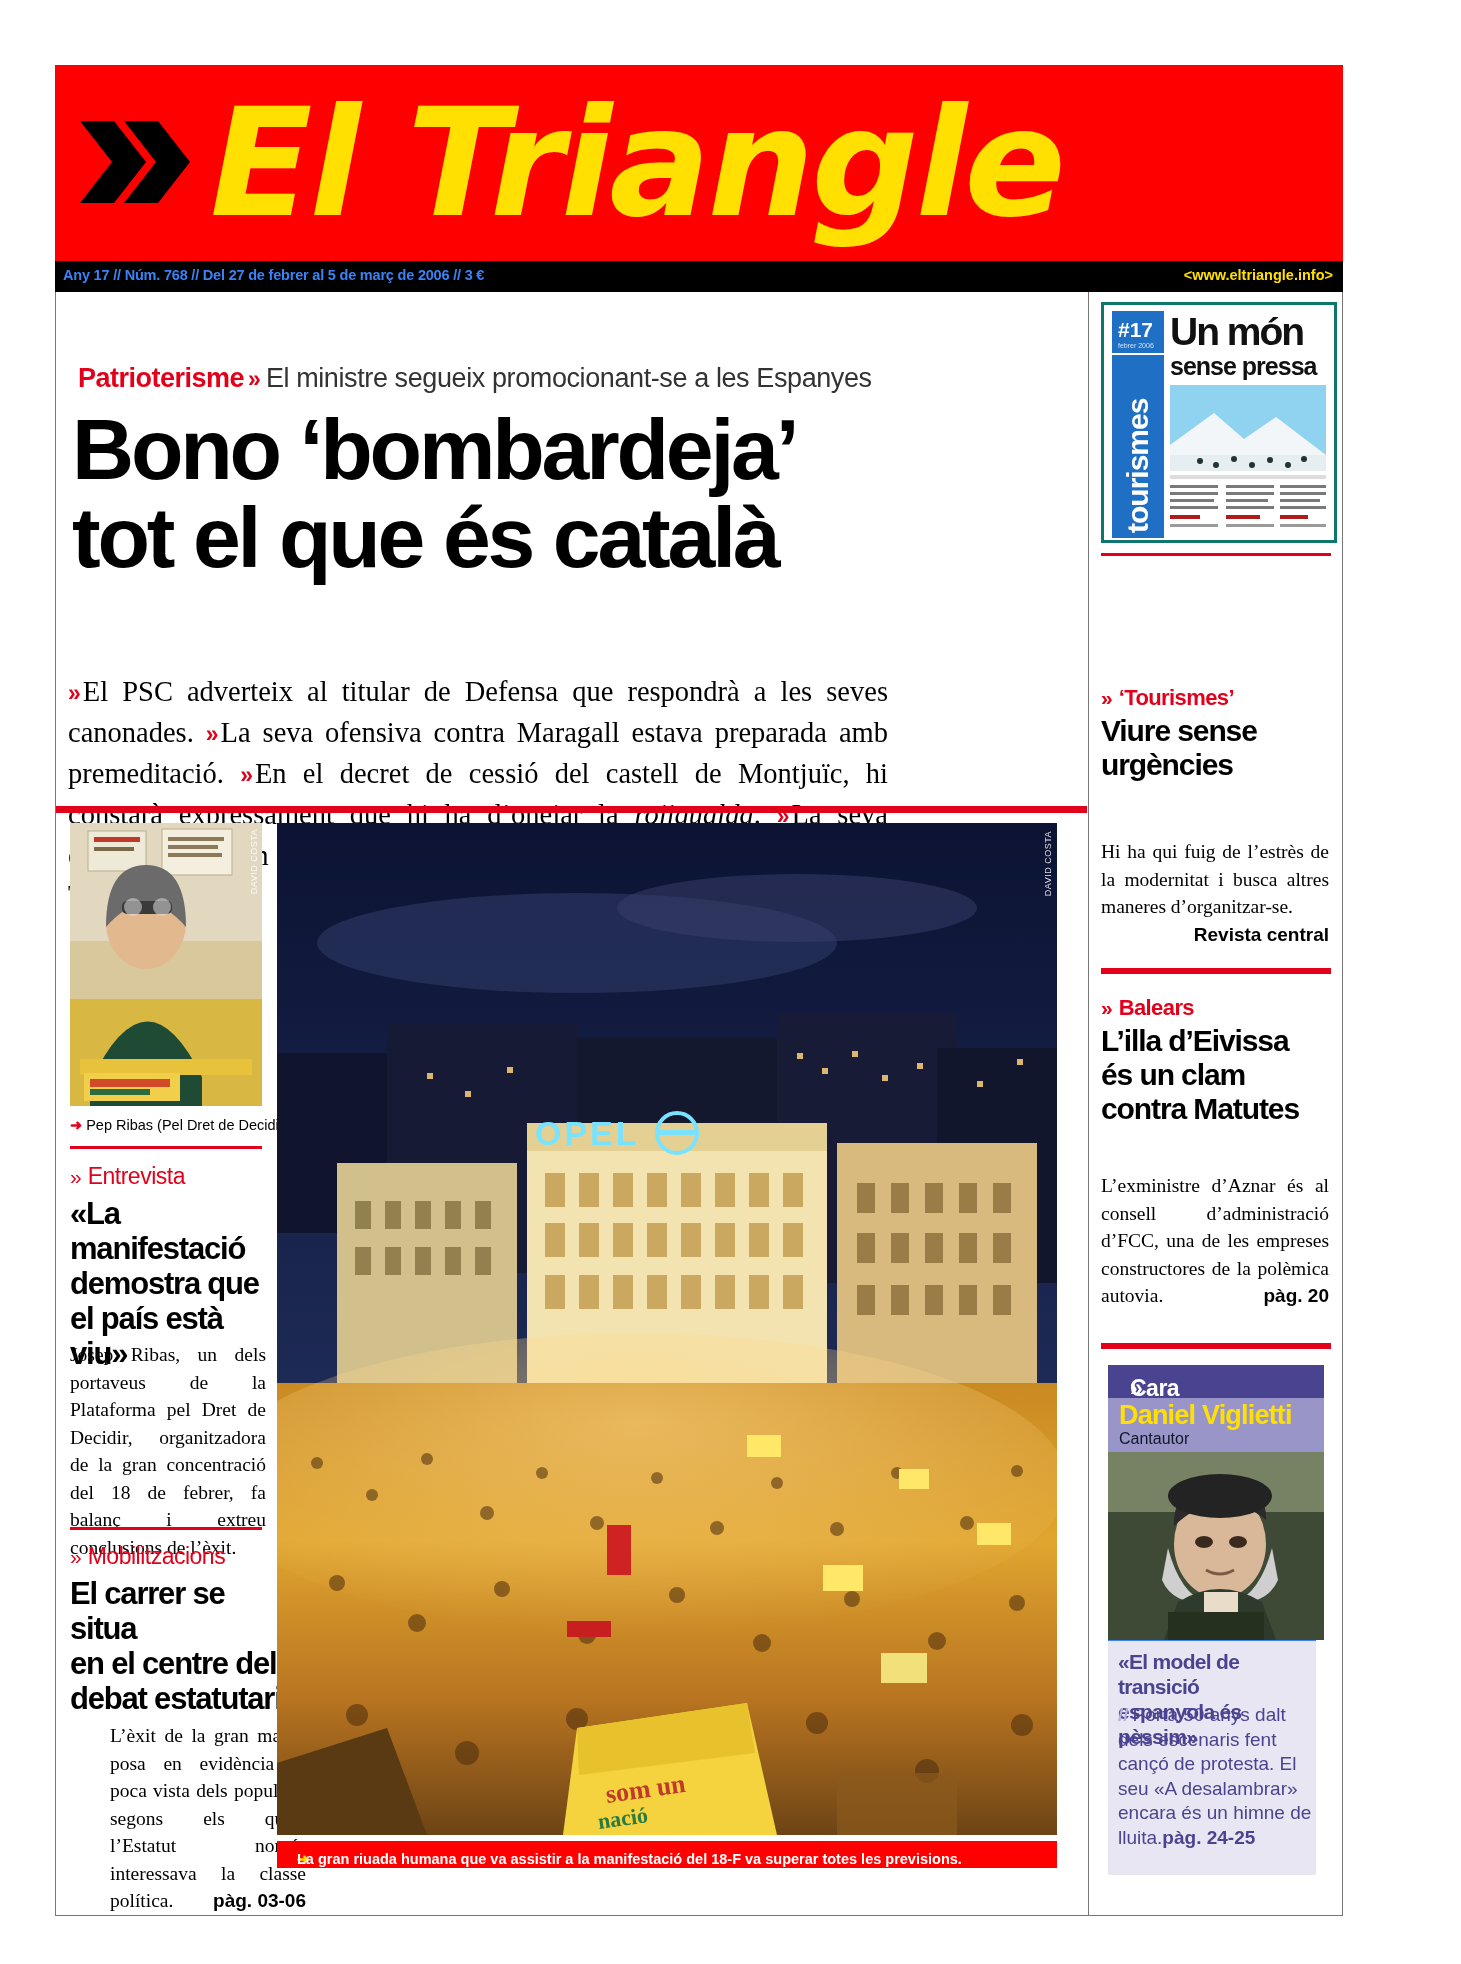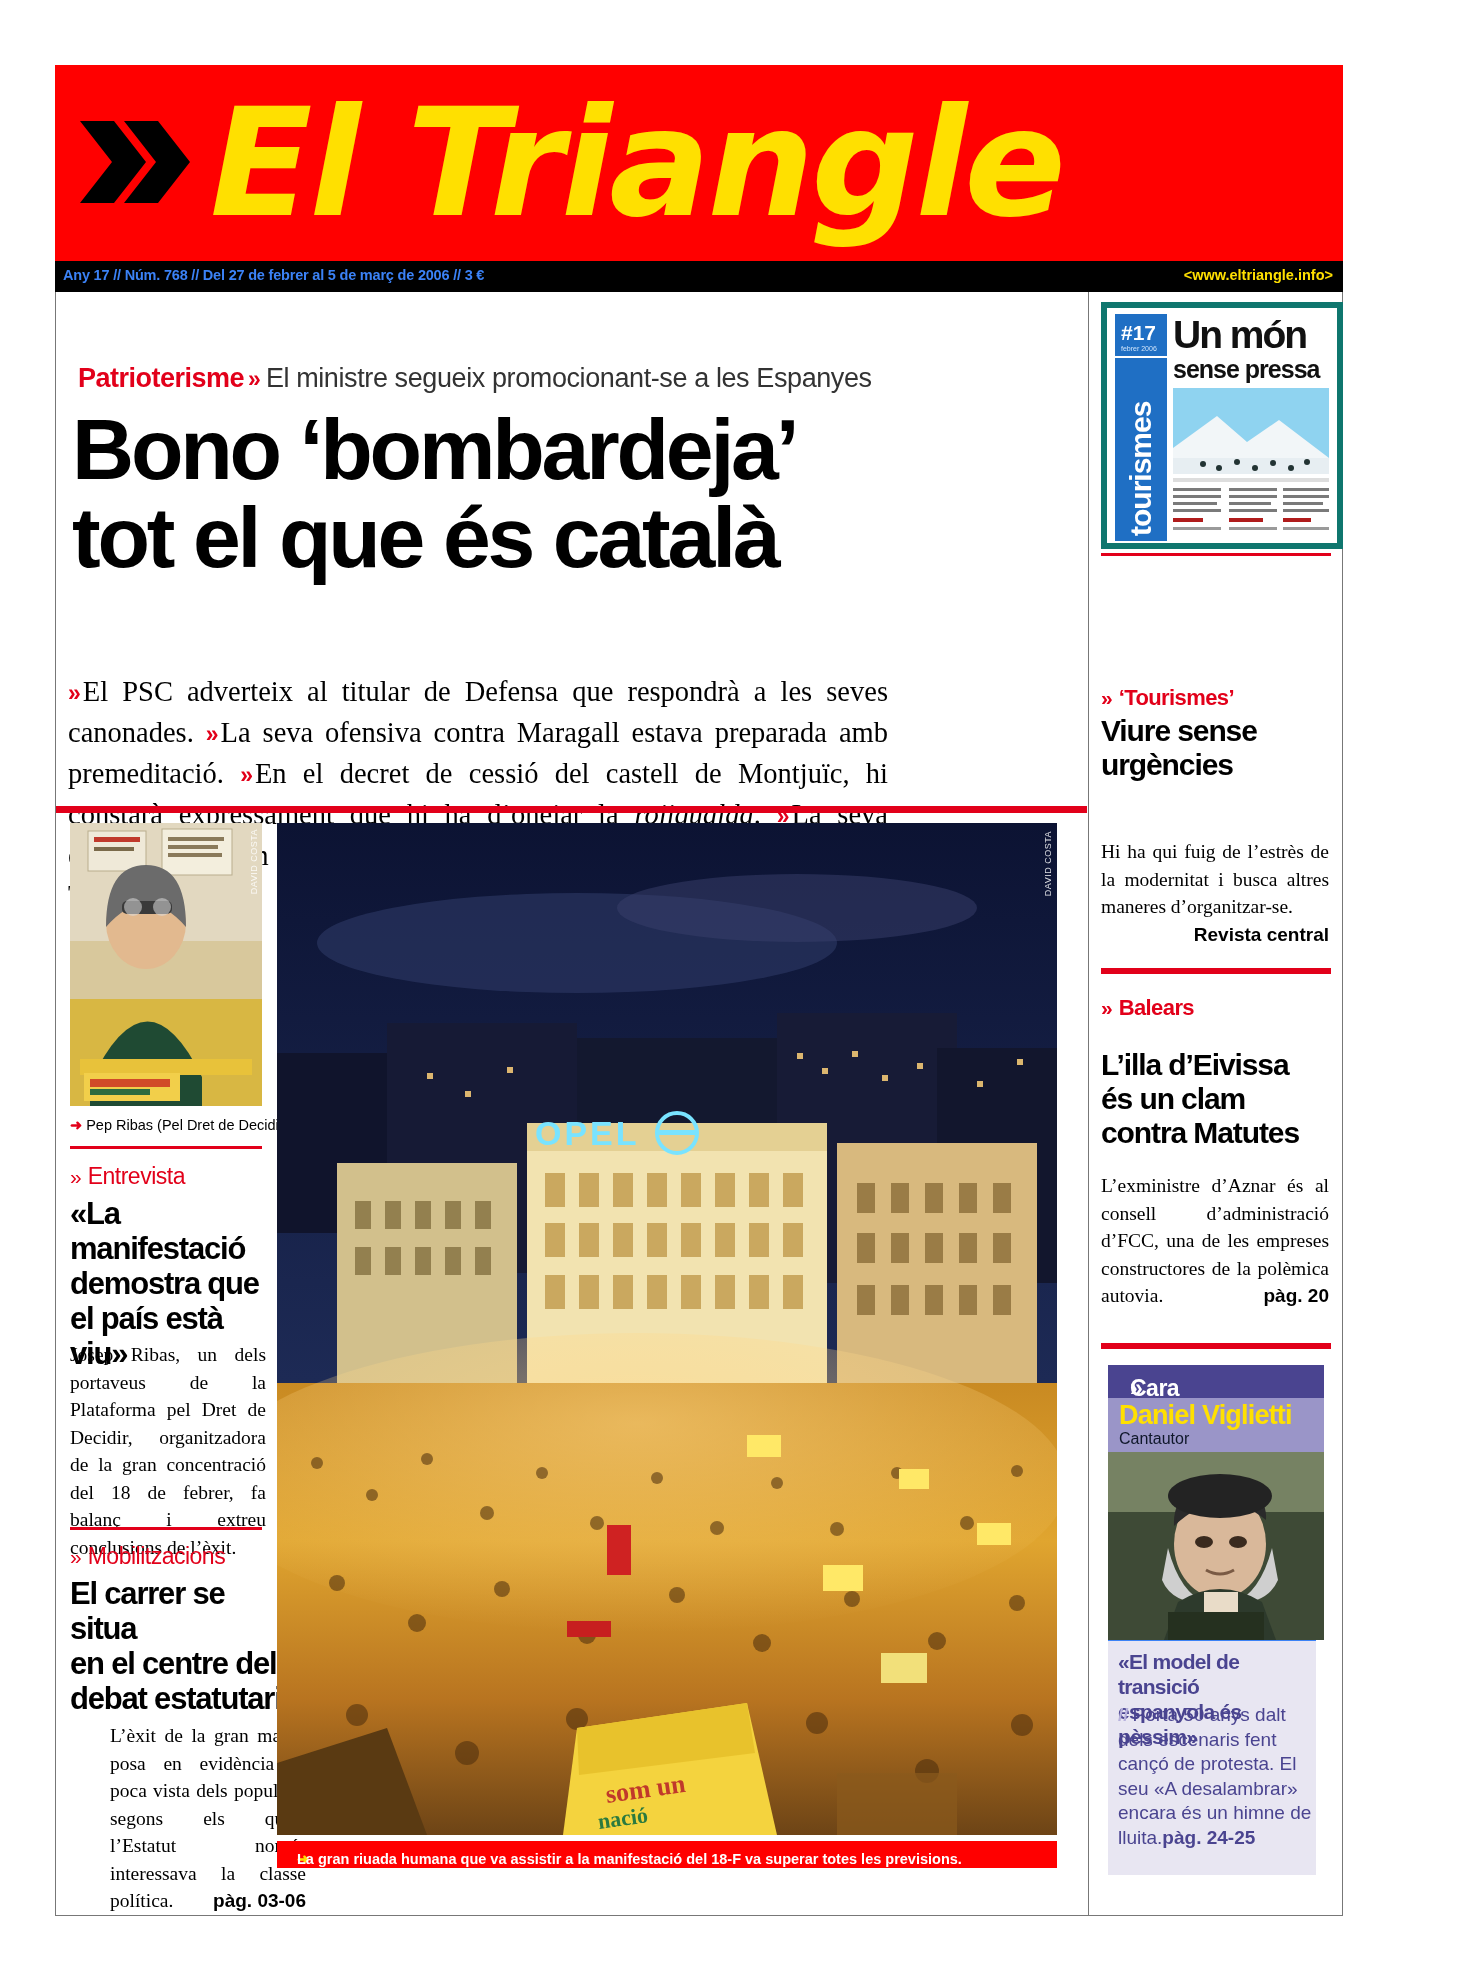--- a/index.html
+++ b/index.html
@@ -70,21 +70,21 @@
   .cap-main{position:absolute;left:277px;top:1841px;width:780px;height:27px;background:#ff0000;}
   .cap-main span{position:absolute;left:10px;top:5px;color:#fff;font-size:14.5px;font-weight:bold;
     font-family:"Liberation Sans",sans-serif;white-space:nowrap;}
   .cap-main .arr{color:#ffe000;margin-right:5px;}
   .credit{position:absolute;color:#fff;font-size:9px;font-family:"Liberation Sans",sans-serif;
     writing-mode:vertical-rl;transform:rotate(180deg);opacity:.85;letter-spacing:.5px;}
 
   
   .rc{position:absolute;left:1089px;width:254px;}
   .mag{position:absolute;left:1101px;top:302px;width:230px;height:235px;background:#fff;
-    border:6px solid #0f766e;overflow:hidden;}
+    border:3px solid #0f766e;overflow:hidden;}
   .rc-kicker{font-family:"Liberation Sans",sans-serif;font-weight:bold;color:#e2001a;font-size:22px;
     letter-spacing:-0.6px;white-space:nowrap;}
   .rc-head{font-family:"Liberation Sans",sans-serif;font-weight:bold;color:#000;font-size:30px;
     line-height:34px;letter-spacing:-1.1px;}
   .rc-body{font-family:"Liberation Serif",serif;font-size:19.5px;line-height:27.5px;color:#000;
     text-align:justify;}
   .rc-strong{font-family:"Liberation Sans",sans-serif;font-weight:bold;font-size:19px;
     display:block;text-align:right;}
 
   
@@ -448,21 +448,21 @@
     <div>Viure sense</div>
     <div>urgències</div>
   </div>
 
   <div class="rule-red" style="left:1101px;top:968px;width:230px;height:6px;"></div>
 
   <div class="rc" style="top:995px;left:1101px;">
     <span class="rc-kicker"><span class="sec-chev">»</span><span>Balears</span></span>
   </div>
 
-  <div class="rc rc-head" style="top:1024px;left:1101px;width:245px;margin-top:24px;">
+  <div class="rc rc-head" style="top:1024px;left:1101px;width:245px;">
     <div>L’illa d’Eivissa</div>
     <div>és un clam</div>
     <div>contra Matutes</div>
   </div>
 
   <div class="rc rc-body" style="top:1172px;left:1101px;width:228px;">
     <span>L’exministre d’Aznar és al consell d’administració d’FCC, una de les empreses constructores de la polèmica autovia.</span>
     <span class="lc-pag">pàg. 20</span>
   </div>
 

